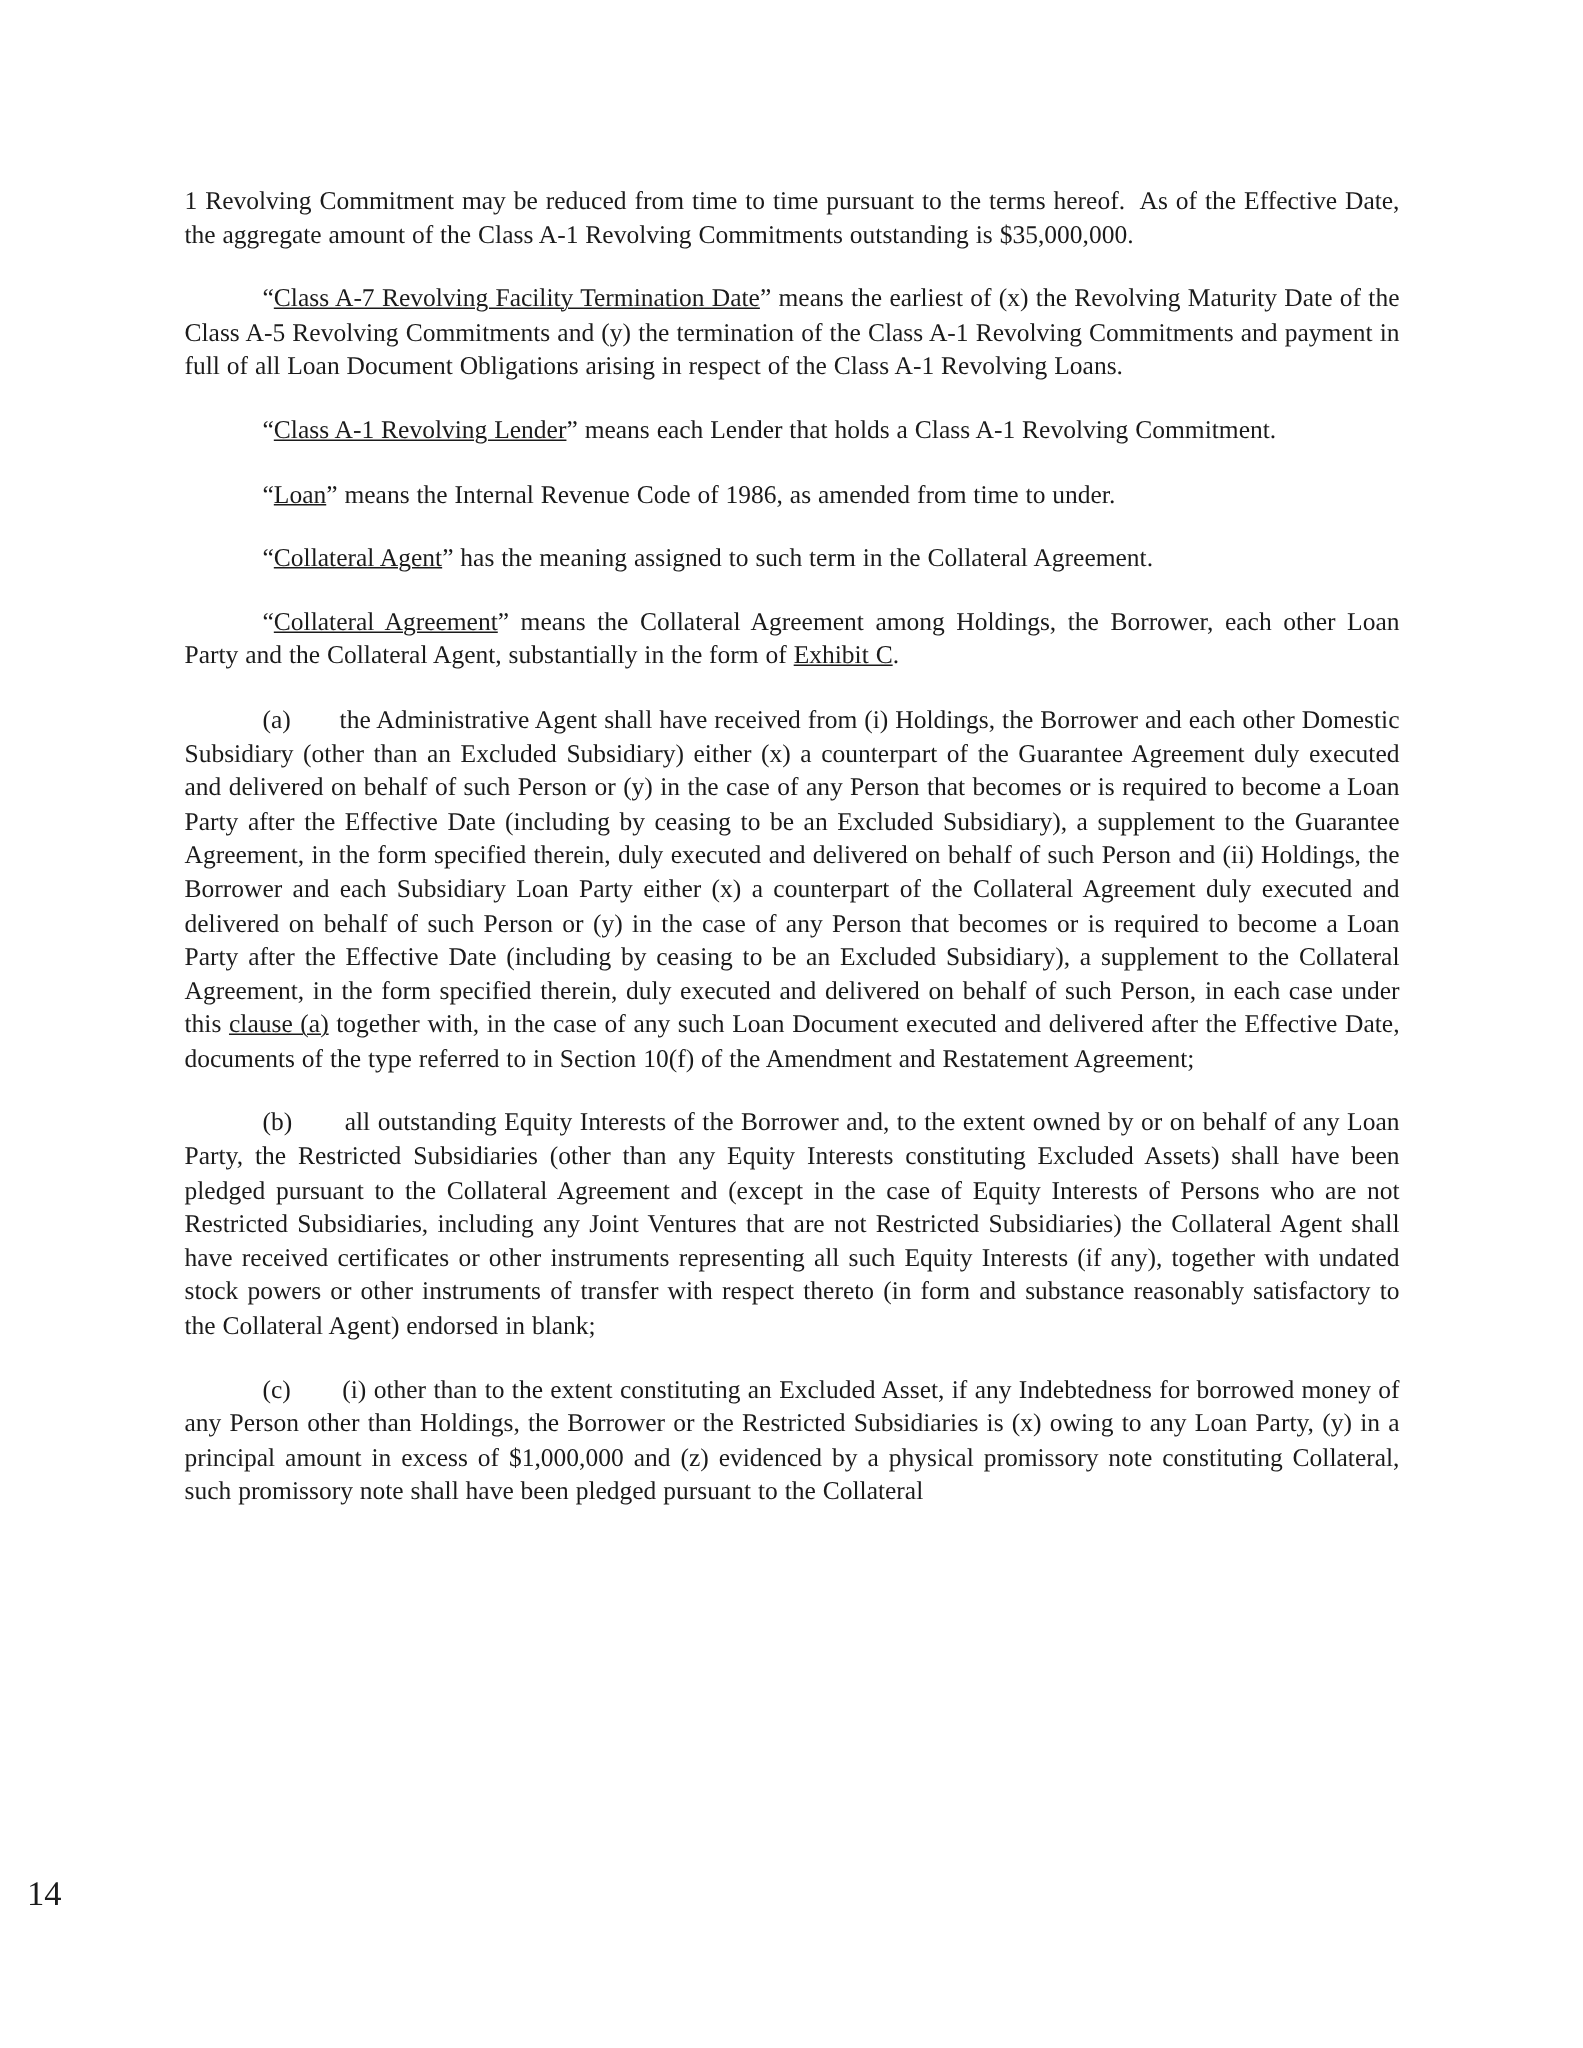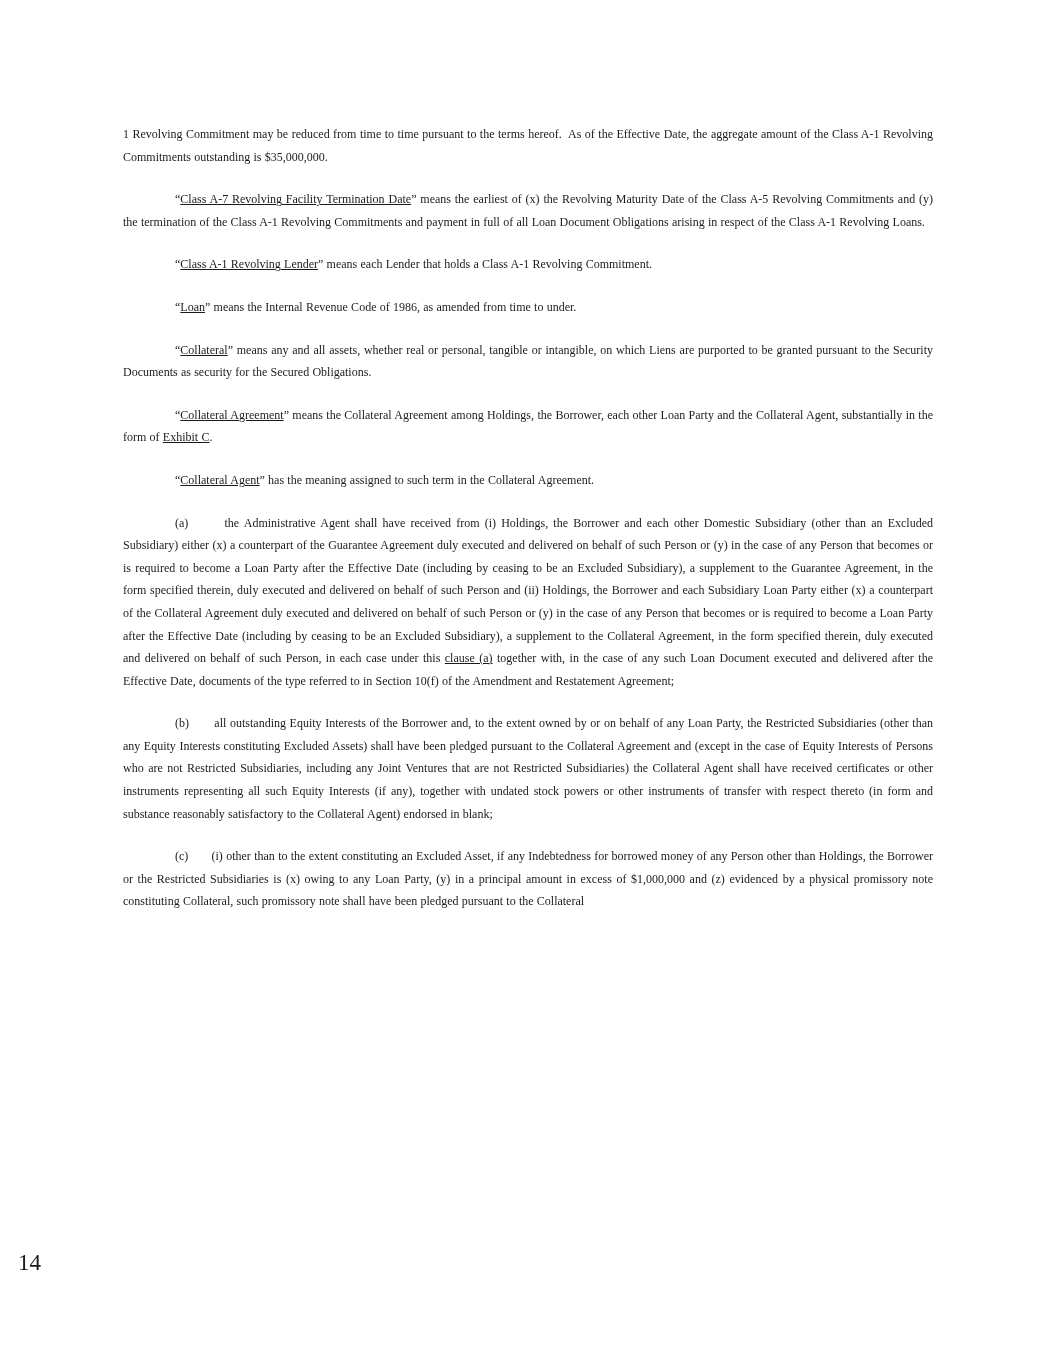--- a/index.html
+++ b/index.html
@@ -17,21 +17,21 @@
     overflow: hidden;
   }
   .content {
     position: absolute;
     left: 123px;
     top: 123px;
     width: 810px;
   }
   .para {
     margin: 0 0 20px 0;
-    font-size: 12px;
+    font-size: 17px;
     line-height: 22.6px;
     text-align: justify;
     word-spacing: 0.02em;
   }
   .para.indent {
     text-indent: 52px;
   }
   .u {
     text-decoration: underline;
     text-decoration-thickness: 1px;
@@ -54,25 +54,24 @@
 
     <p class="para"><span>1 Revolving Commitment may be reduced from time to time pursuant to the terms hereof.&nbsp; As of the Effective Date, the aggregate amount of the Class A-1 Revolving Commitments outstanding is $35,000,000.</span></p>
 
     <p class="para indent"><span>“</span><span class="u">Class A-7 Revolving Facility Termination Date</span><span>” means the earliest of (x) the Revolving Maturity Date of the Class A-5 Revolving Commitments and (y) the termination of the Class A-1 Revolving Commitments and payment in full of all Loan Document Obligations arising in respect of the Class A-1 Revolving Loans.</span></p>
 
     <p class="para indent"><span>“</span><span class="u">Class A-1 Revolving Lender</span><span>” means each Lender that holds a Class A-1 Revolving Commitment.</span></p>
 
 
     <p class="para indent"><span>“</span><span class="u">Loan</span><span>” means the Internal Revenue Code of 1986, as amended from time to under.</span></p>
 
-    <p class="para indent"><span>“</span><span class="u">Collateral</span><span>” means any and all assets, whether real or personal, tangible or intangible, on which Liens are purported to be granted pursuant to the Security Documents as security for the Secured Obligations.</span></p>
+
+    <p class="para indent"><span>“</span><span class="u">Collateral Agent</span><span>” has the meaning assigned to such term in the Collateral Agreement.</span></p>
 
     <p class="para indent"><span>“</span><span class="u">Collateral Agreement</span><span>” means the Collateral Agreement among Holdings, the Borrower, each other Loan Party and the Collateral Agent, substantially in the form of </span><span class="u">Exhibit C</span><span>.</span></p>
-
-    <p class="para indent"><span>“</span><span class="u">Collateral Agent</span><span>” has the meaning assigned to such term in the Collateral Agreement.</span></p>
 
 
     <p class="para indent"><span>(a)&nbsp;&nbsp;&nbsp;&nbsp;&nbsp;&nbsp;&nbsp;the Administrative Agent shall have received from (i) Holdings, the Borrower and each other Domestic Subsidiary (other than an Excluded Subsidiary) either (x) a counterpart of the Guarantee Agreement duly executed and delivered on behalf of such Person or (y) in the case of any Person that becomes or is required to become a Loan Party after the Effective Date (including by ceasing to be an Excluded Subsidiary), a supplement to the Guarantee Agreement, in the form specified therein, duly executed and delivered on behalf of such Person and (ii) Holdings, the Borrower and each Subsidiary Loan Party either (x) a counterpart of the Collateral Agreement duly executed and delivered on behalf of such Person or (y) in the case of any Person that becomes or is required to become a Loan Party after the Effective Date (including by ceasing to be an Excluded Subsidiary), a supplement to the Collateral Agreement, in the form specified therein, duly executed and delivered on behalf of such Person, in each case under this </span><span class="u">clause (a)</span><span> together with, in the case of any such Loan Document executed and delivered after the Effective Date, documents of the type referred to in Section 10(f) of the Amendment and Restatement Agreement;</span></p>
 
     <p class="para indent"><span>(b)&nbsp;&nbsp;&nbsp;&nbsp;&nbsp;&nbsp;&nbsp;all outstanding Equity Interests of the Borrower and, to the extent owned by or on behalf of any Loan Party, the Restricted Subsidiaries (other than any Equity Interests constituting Excluded Assets) shall have been pledged pursuant to the Collateral Agreement and (except in the case of Equity Interests of Persons who are not Restricted Subsidiaries, including any Joint Ventures that are not Restricted Subsidiaries) the Collateral Agent shall have received certificates or other instruments representing all such Equity Interests (if any), together with undated stock powers or other instruments of transfer with respect thereto (in form and substance reasonably satisfactory to the Collateral Agent) endorsed in blank;</span></p>
 
     <p class="para indent"><span>(c)&nbsp;&nbsp;&nbsp;&nbsp;&nbsp;&nbsp;&nbsp;(i) other than to the extent constituting an Excluded Asset, if any Indebtedness for borrowed money of any Person other than Holdings, the Borrower or the Restricted Subsidiaries is (x) owing to any Loan Party, (y) in a principal amount in excess of $1,000,000 and (z) evidenced by a physical promissory note constituting Collateral, such promissory note shall have been pledged pursuant to the Collateral</span></p>
 
   </div>
 

